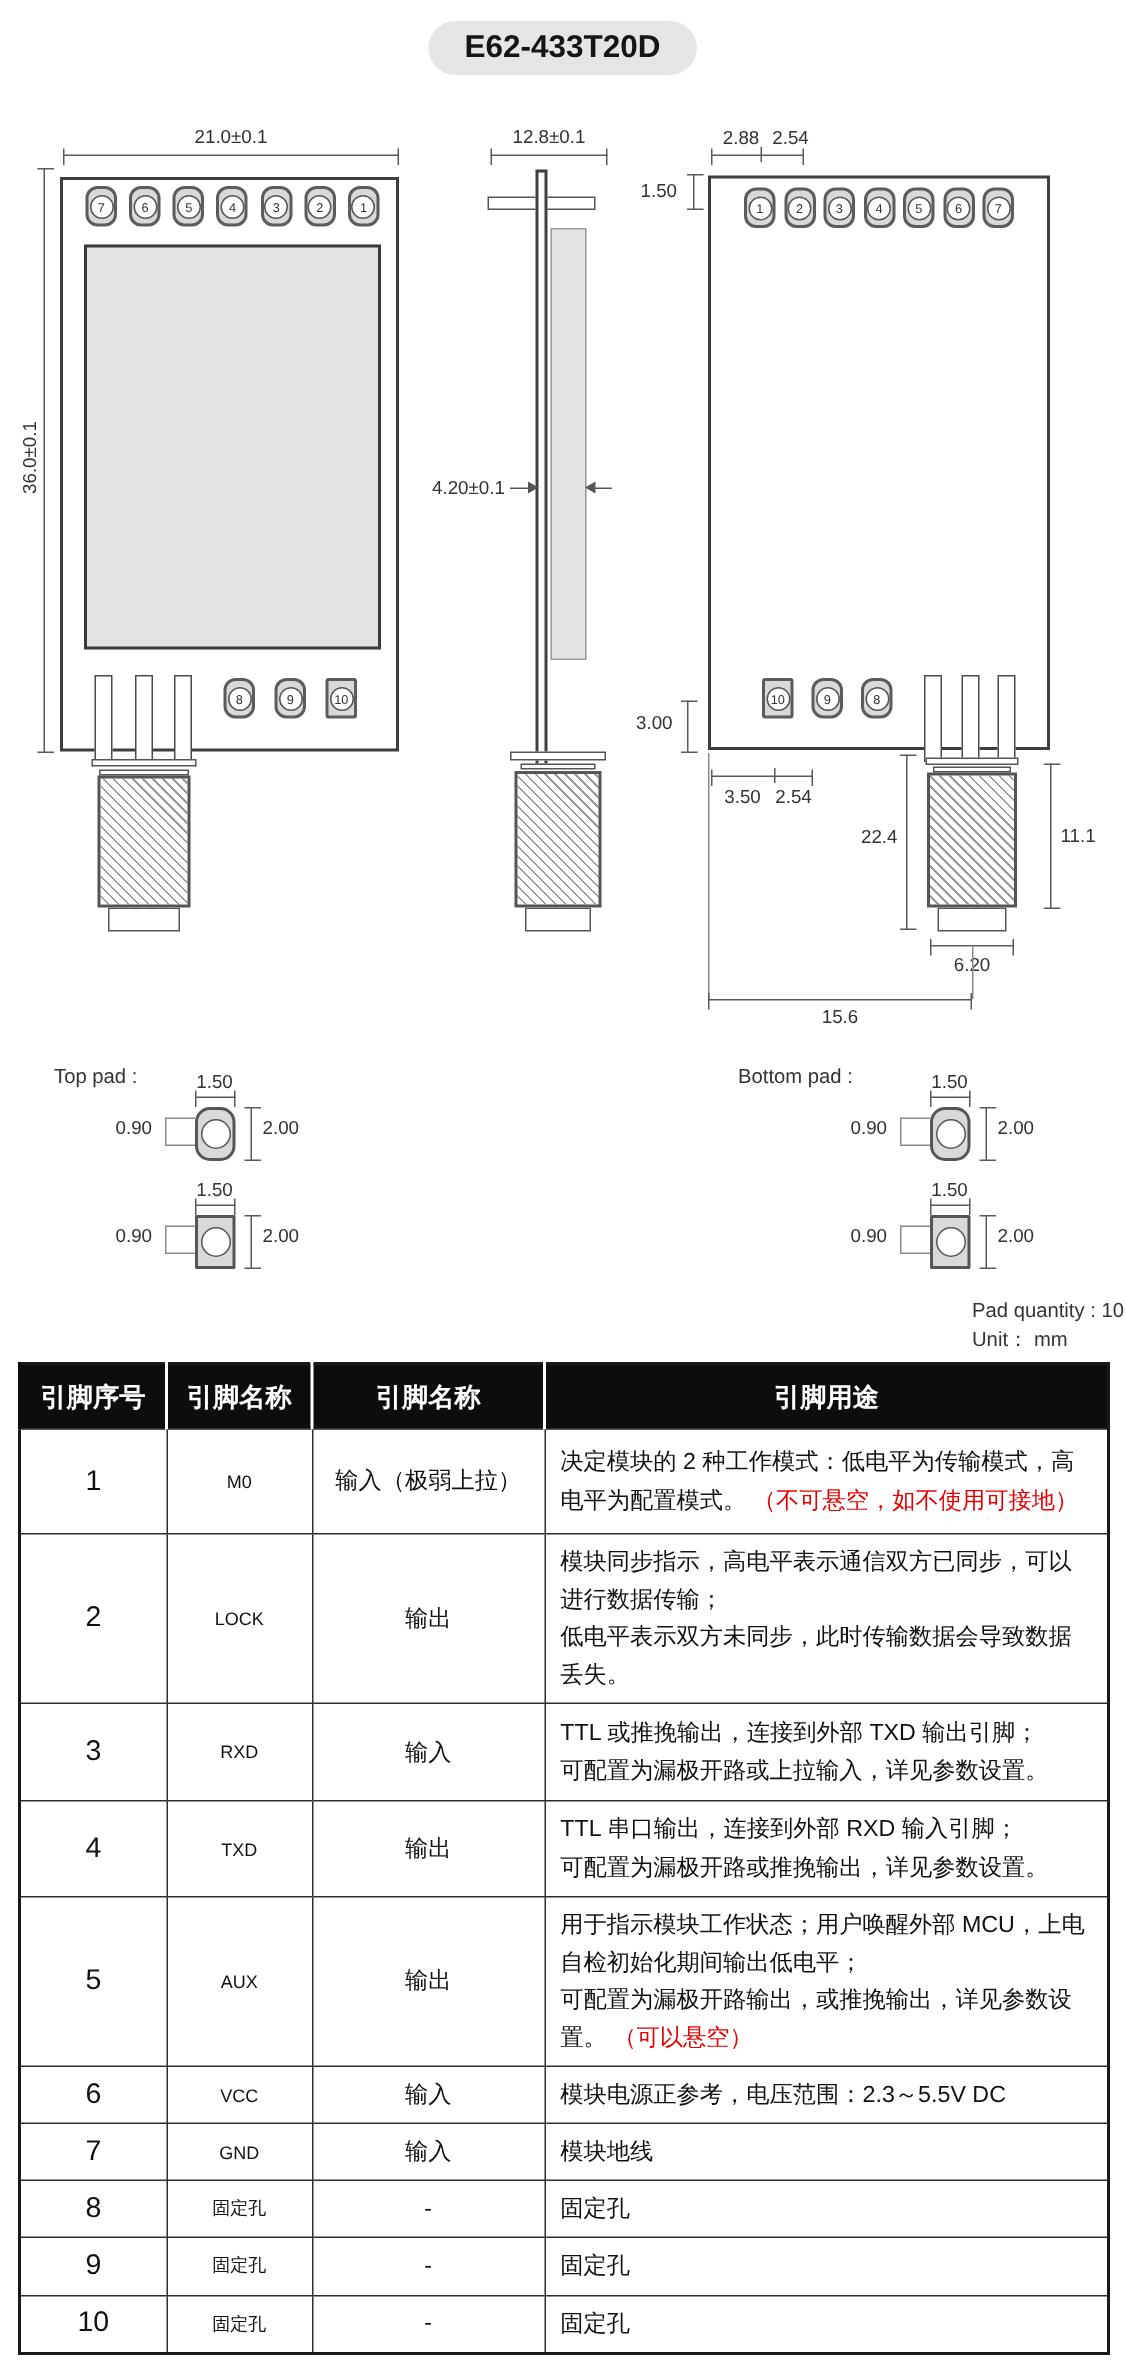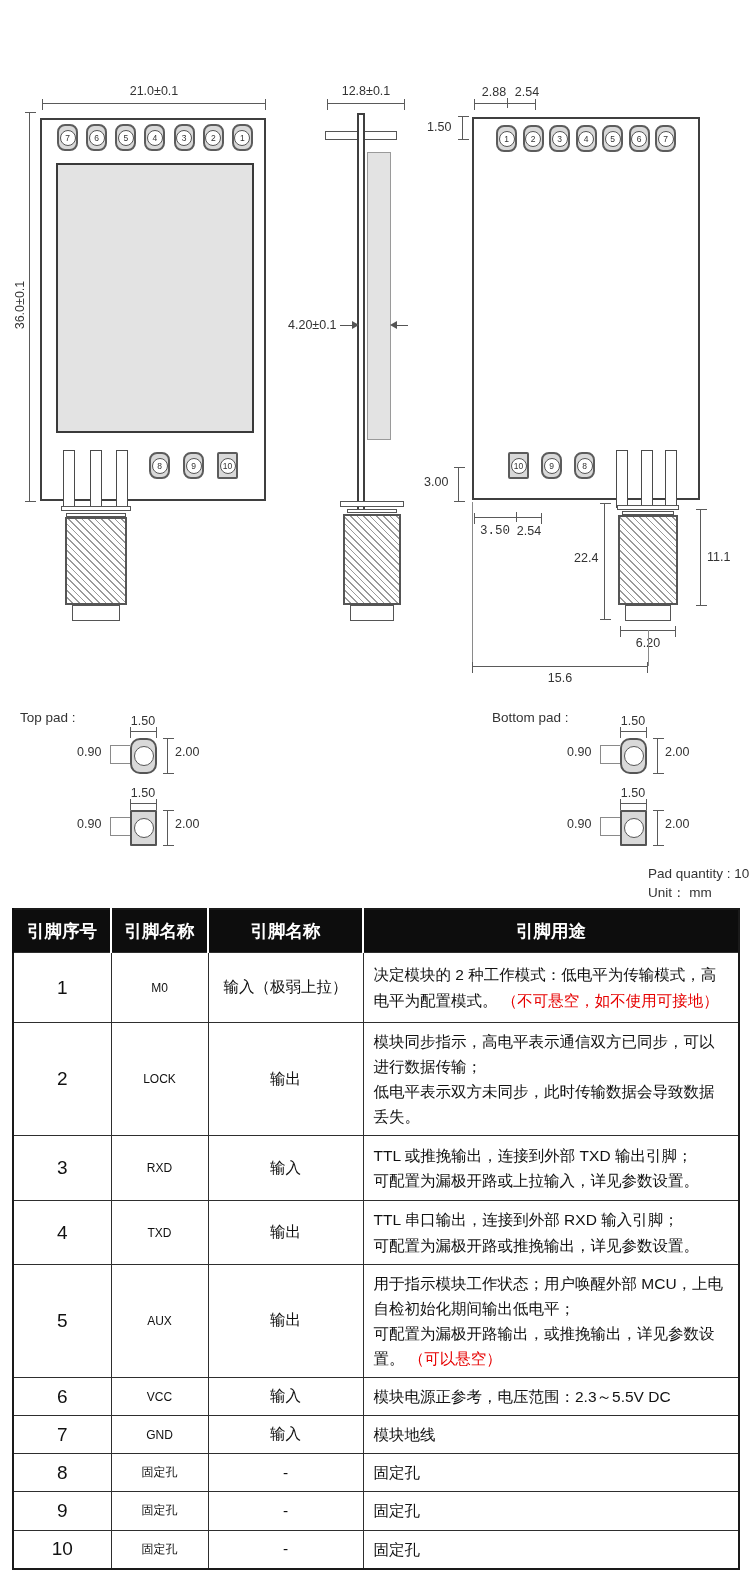--- a/index.html
+++ b/index.html
@@ -62,20 +62,21 @@
   td.name{font-size:12px;text-align:center;color:#111;}
   td.dir{font-size:15.5px;text-align:center;color:#111;}
   td.usage{font-size:15.5px;text-align:left;padding:6px 10px;line-height:1.62;color:#111;}
   .red{color:#e60000;}
 </style>
 </head>
 <body>
 
 <div class="page">
 
+  <div class="title-pill">E62-433T20D</div>
 
   <div class="dlabel center" style="left:42px;top:84px;width:224px;">21.0±0.1</div>
   <div class="dim-h" style="left:42px;top:103px;width:224px;"></div>
   <div class="vlabel" style="left:-18px;top:298px;width:76px;">36.0±0.1</div>
   <div class="dim-v" style="left:29px;top:112px;height:390px;"></div>
 
   <div class="outline" style="left:40px;top:118px;width:226px;height:383px;"></div>
   <div class="pad-row" style="left:57px;top:124px;width:196px;">
       <div class="pad">
         <span class="hole">7</span>
@@ -189,35 +190,35 @@
   <div class="metal" style="left:622px;top:511px;width:52px;height:4px;"></div>
   <div class="hatch" style="left:618px;top:515px;width:60px;height:90px;"></div>
   <div class="metal" style="left:625px;top:605px;width:46px;height:16px;"></div>
 
   <div class="dlabel" style="left:424px;top:475px;">3.00</div>
   <div class="dim-v" style="left:458px;top:467px;height:35px;"></div>
 
   <div class="ext" style="left:472px;top:502px;width:1px;height:165px;"></div>
   <div class="dim-h" style="left:474px;top:517px;width:68px;"></div>
   <div class="tick-v" style="left:516px;top:512px;"></div>
-  <div class="dlabel center" style="left:475px;top:524px;width:40px;font-family:Liberation Mono, monospace;">3.50</div>
+  <div class="dlabel center" style="left:475px;top:524px;width:40px;">3.50</div>
   <div class="dlabel center" style="left:513px;top:524px;width:32px;">2.54</div>
 
   <div class="dim-v" style="left:604px;top:503px;height:117px;"></div>
   <div class="dlabel" style="left:574px;top:551px;">22.4</div>
   <div class="dim-v" style="left:700px;top:509px;height:97px;"></div>
   <div class="dlabel" style="left:707px;top:550px;">11.1</div>
 
   <div class="dim-h" style="left:620px;top:630px;width:56px;"></div>
   <div class="dlabel center" style="left:620px;top:636px;width:56px;">6.20</div>
   <div class="ext" style="left:648px;top:630px;width:1px;height:36px;"></div>
   <div class="dim-h" style="left:472px;top:666px;width:176px;"></div>
   <div class="dlabel center" style="left:472px;top:671px;width:176px;">15.6</div>
 
-  <div class="note" style="left:20px;top:710px;">Top pad :</div>
+  <div class="note" style="left:36px;top:710px;">Top pad :</div>
   <div class="note" style="left:492px;top:710px;">Bottom pad :</div>
 
   <div class="pad-detail" style="left:75px;top:714px;">
       <div class="dlabel center" style="left: 48px; top: 0px; width: 40px;">1.50</div>
       <div class="dim-h" style="left: 55px; top: 17px; width: 27px;"></div>
       <div class="pd-pad round" style="">
         <div class="pd-hole"></div>
       </div>
       <div class="dlabel" style="left: 2px; top: 31px;">0.90</div>
       <div class="ext" style="left: 35px; top: 31px; width: 1px; height: 19px;"></div>

